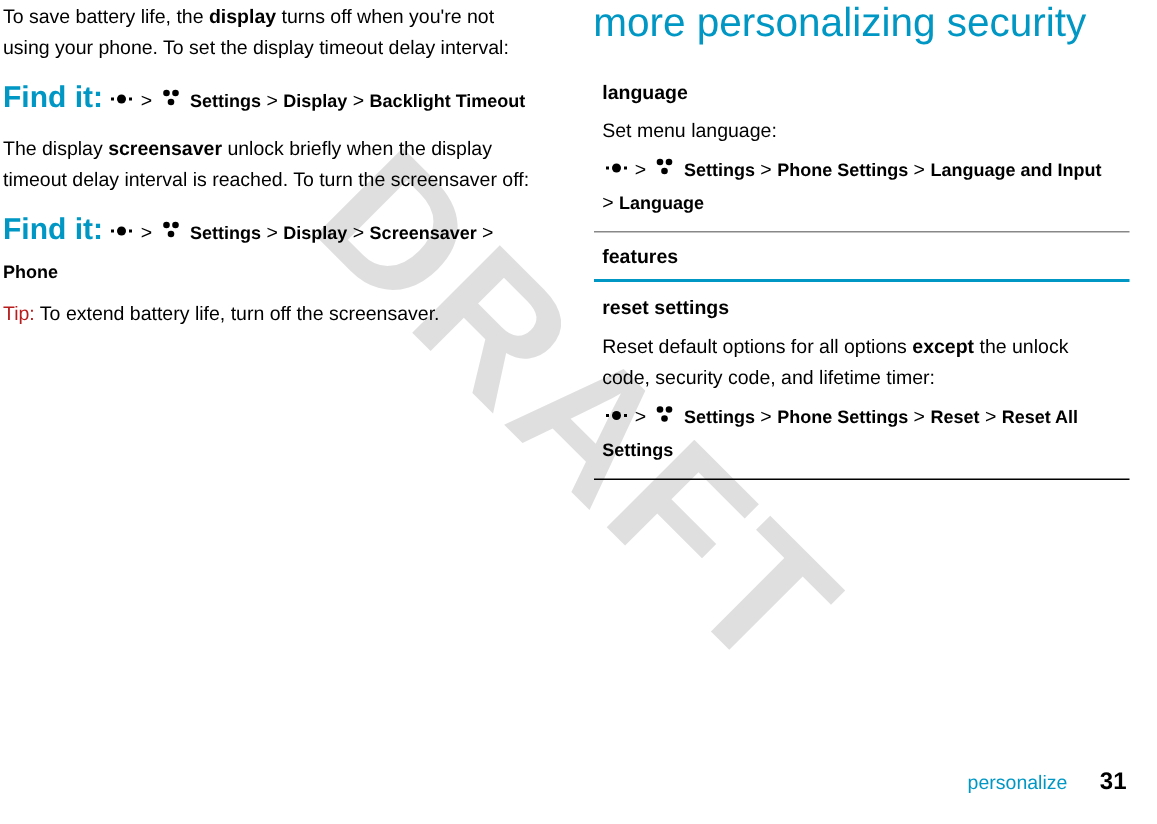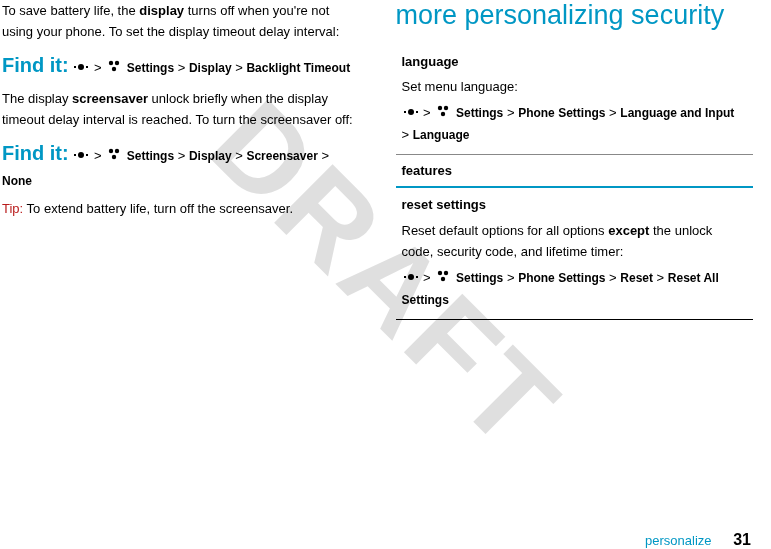--- a/index.html
+++ b/index.html
@@ -88,21 +88,21 @@
     padding: 6px 6px 8px 6px;
     border-bottom: 1px solid #888;
     vertical-align: top;
   }
   table.feat td.last {
     border-bottom: 1.5px solid #000;
   }
   .subhead { font-weight: bold; margin-bottom: 4px; display:block;}
   .footer {
     position: absolute;
-    bottom: 0;
+    bottom: 18px;
     right: 20px;
     font-size: 13px;
   }
   .footer .label { color: #0097c4; margin-right: 18px; }
   .footer .num { font-weight: bold; font-size: 16px; color:#000;}
   svg { overflow: visible; }
 </style>
 </head>
 <body>
 
@@ -154,21 +154,21 @@
       <span class="icon-settings">
         <svg width="14" height="14">
             <circle cx="4" cy="4" r="2.2" fill="#000"></circle>
             <circle cx="10" cy="4" r="2.2" fill="#000"></circle>
             <circle cx="7" cy="10" r="2.2" fill="#000"></circle>
           </svg>
       </span>
       <span class="pathtext">Settings</span>
       &gt; <span class="pathtext">Display</span>
       &gt; <span class="pathtext">Screensaver</span>
-      &gt; <span class="pathtext">None</span>
+      &gt; <span class="pathtext">Phone</span>
     </p>
 
     <p>
       <span class="tip">Tip:</span><span> To extend battery life, turn off the screensaver.</span>
     </p>
   </div>
 
   <div class="col right">
     <h2 class="section-title">more personalizing security</h2>
 

